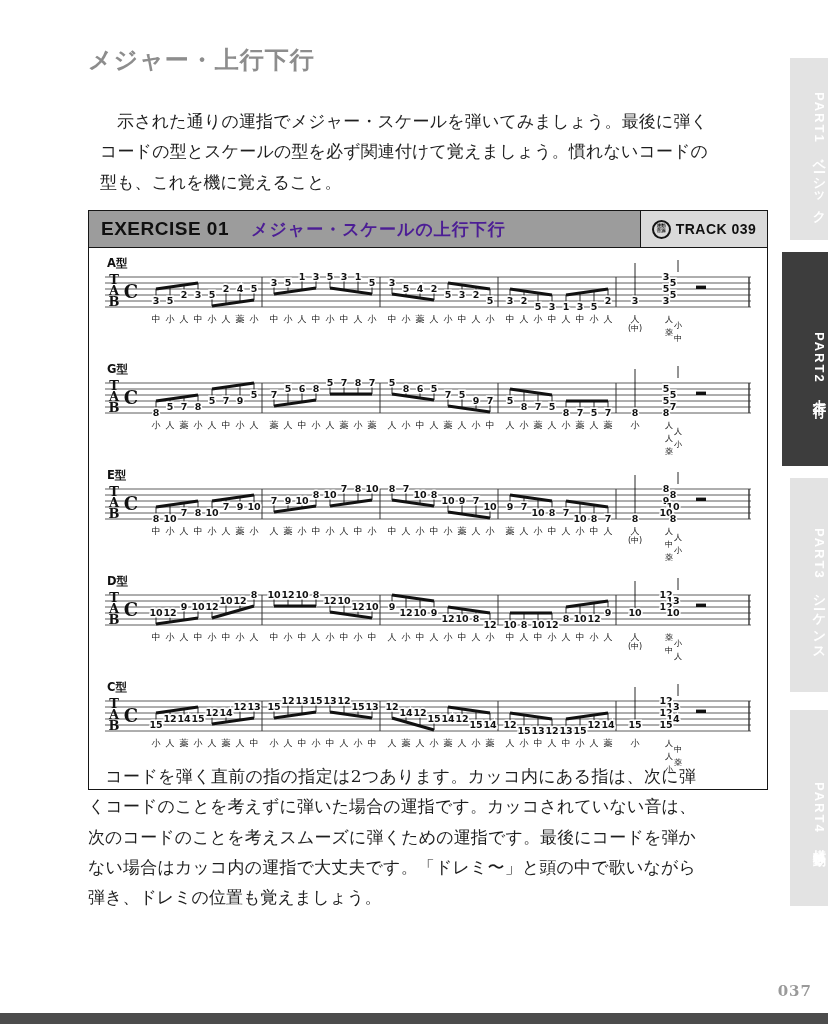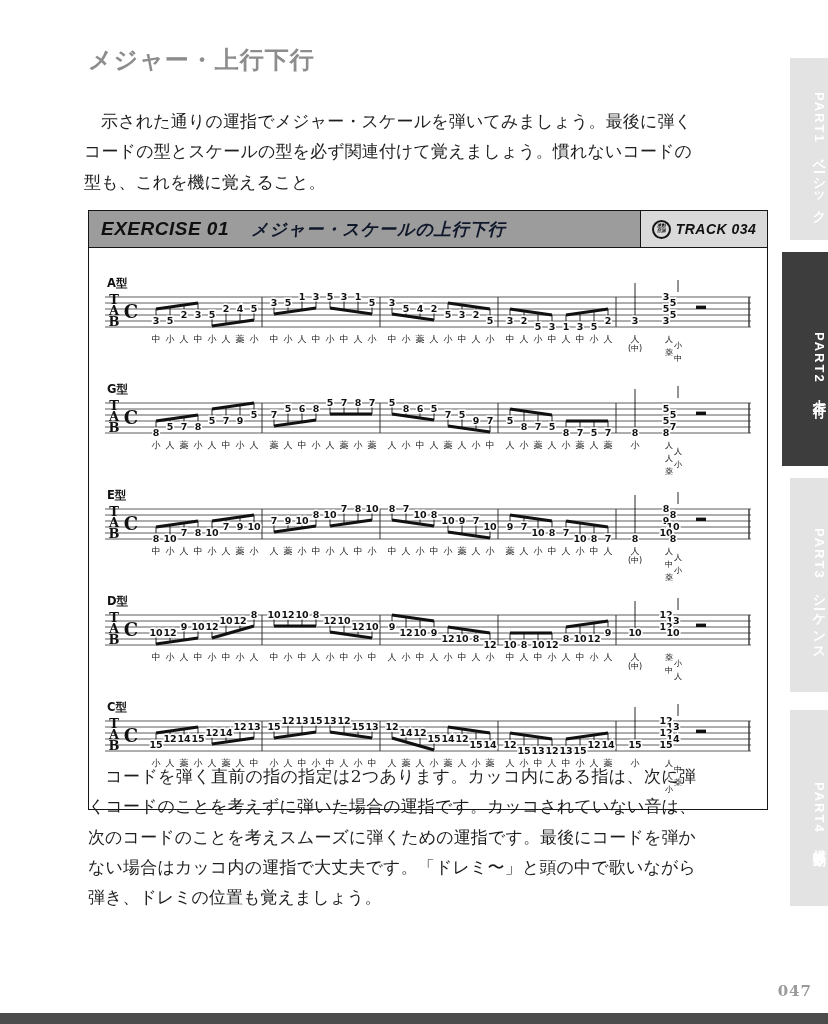--- a/index.html
+++ b/index.html
@@ -8,41 +8,41 @@
     background:#ffffff;font-family:"Liberation Sans",sans-serif;color:#1a1a1a;
   }
   .page-title{
     position:absolute;left:88px;top:44px;
     font-size:24px;font-weight:bold;color:#8d8d8d;letter-spacing:1px;
   }
   .para{
     font-family:"DejaVu Serif","Liberation Serif",serif;
     font-size:17px;line-height:1.78;color:#1e1e1e;width:608px;text-align:justify;
   }
-  .intro{position:absolute;left:84px;top:92px;margin-top:14px;}
+  .intro{position:absolute;left:100px;top:92px;margin-top:14px;}
   .outro{position:absolute;left:88px;top:744px;}
   .exercise{
     position:absolute;left:88px;top:210px;width:680px;
     border:1.5px solid #161616;background:#fff;box-sizing:border-box;
   }
-  .ex-header{display:flex;height:36px;border-bottom:1.5px solid #161616;font-style:italic;}
+  .ex-header{display:flex;height:36px;border-bottom:1.5px solid #161616;}
   .ex-left{flex:1;background:#9c9c9c;display:flex;align-items:center;padding-left:12px;gap:22px;}
   .ex-label{font-size:19px;font-weight:bold;color:#101010;letter-spacing:.5px;}
-  .ex-title{font-size:17px;font-weight:bold;color:#0f172a;letter-spacing:1px;}
+  .ex-title{font-size:17px;font-weight:bold;color:#4c1d95;letter-spacing:1px;}
   .ex-track{
     width:126px;background:#dadada;border-left:1.5px solid #161616;
     display:flex;align-items:center;justify-content:center;gap:5px;
   }
   .track-icon{
     width:19px;height:19px;border-radius:50%;border:2px solid #141414;
     display:flex;flex-direction:column;align-items:center;justify-content:center;
     font-size:4.5px;line-height:1.1;font-weight:bold;color:#141414;box-sizing:border-box;
   }
   .track-label{font-size:14px;font-weight:bold;color:#101010;letter-spacing:.5px;}
-  .score{padding:9px 8px 2px 8px;margin-top:20px;}
+  .score{padding:9px 8px 2px 8px;}
   .staff-block{margin-bottom:5px;}
   .sidebar-tab{
     position:absolute;box-sizing:border-box;
     writing-mode:vertical-rl;text-orientation:mixed;
     font-weight:bold;font-size:13px;letter-spacing:2px;color:#ffffff;
     padding-top:12px;text-align:left;
     display:flex;justify-content:center;
   }
   .tab-light{right:0;width:38px;background:#e3e3e3;}
   .tab-dark{right:0;width:46px;background:#3d3d3d;}
@@ -68,21 +68,21 @@
   <div class="ex-header">
     <div class="ex-left">
       <span class="ex-label">EXERCISE 01</span>
       <span class="ex-title">メジャー・スケールの上行下行</span>
     </div>
     <div class="ex-track">
       <span class="track-icon">
         <span>連動</span>
         <span>音源</span>
       </span>
-      <span class="track-label">TRACK 034</span>
+      <span class="track-label">TRACK 039</span>
     </div>
   </div>
   <div class="score" id="score">
       <div class="staff-block"><svg viewBox="0 0 662 97" width="662" height="97">
           <text x="10" y="10" font-size="11.5" font-weight="bold" font-family="&quot;DejaVu Sans&quot;,sans-serif" fill="#111">A型</text>
           <line x1="8" y1="20" x2="654" y2="20" stroke="#333" stroke-width="0.8"></line>
           <line x1="8" y1="26" x2="654" y2="26" stroke="#333" stroke-width="0.8"></line>
           <line x1="8" y1="32" x2="654" y2="32" stroke="#333" stroke-width="0.8"></line>
           <line x1="8" y1="38" x2="654" y2="38" stroke="#333" stroke-width="0.8"></line>
           <line x1="8" y1="44" x2="654" y2="44" stroke="#333" stroke-width="0.8"></line>
@@ -769,13 +769,13 @@
 </div>
 
 <p class="para outro">　コードを弾く直前の指の指定は2つあります。カッコ内にある指は、次に弾くコードのことを考えずに弾いた場合の運指です。カッコされていない音は、次のコードのことを考えスムーズに弾くための運指です。最後にコードを弾かない場合はカッコ内の運指で大丈夫です。「ドレミ〜」と頭の中で歌いながら弾き、ドレミの位置も覚えましょう。</p>
 
 <div class="sidebar-tab tab-light tab-p1">PART1 ベーシック</div>
 <div class="sidebar-tab tab-dark  tab-p2">PART2 上行下行</div>
 <div class="sidebar-tab tab-light tab-p3">PART3 シーケンス</div>
 <div class="sidebar-tab tab-light tab-p4">PART4 横移動</div>
 
 <div class="footer-bar"></div>
-<div class="page-number">047</div>
+<div class="page-number">037</div>
 
 </body></html>

